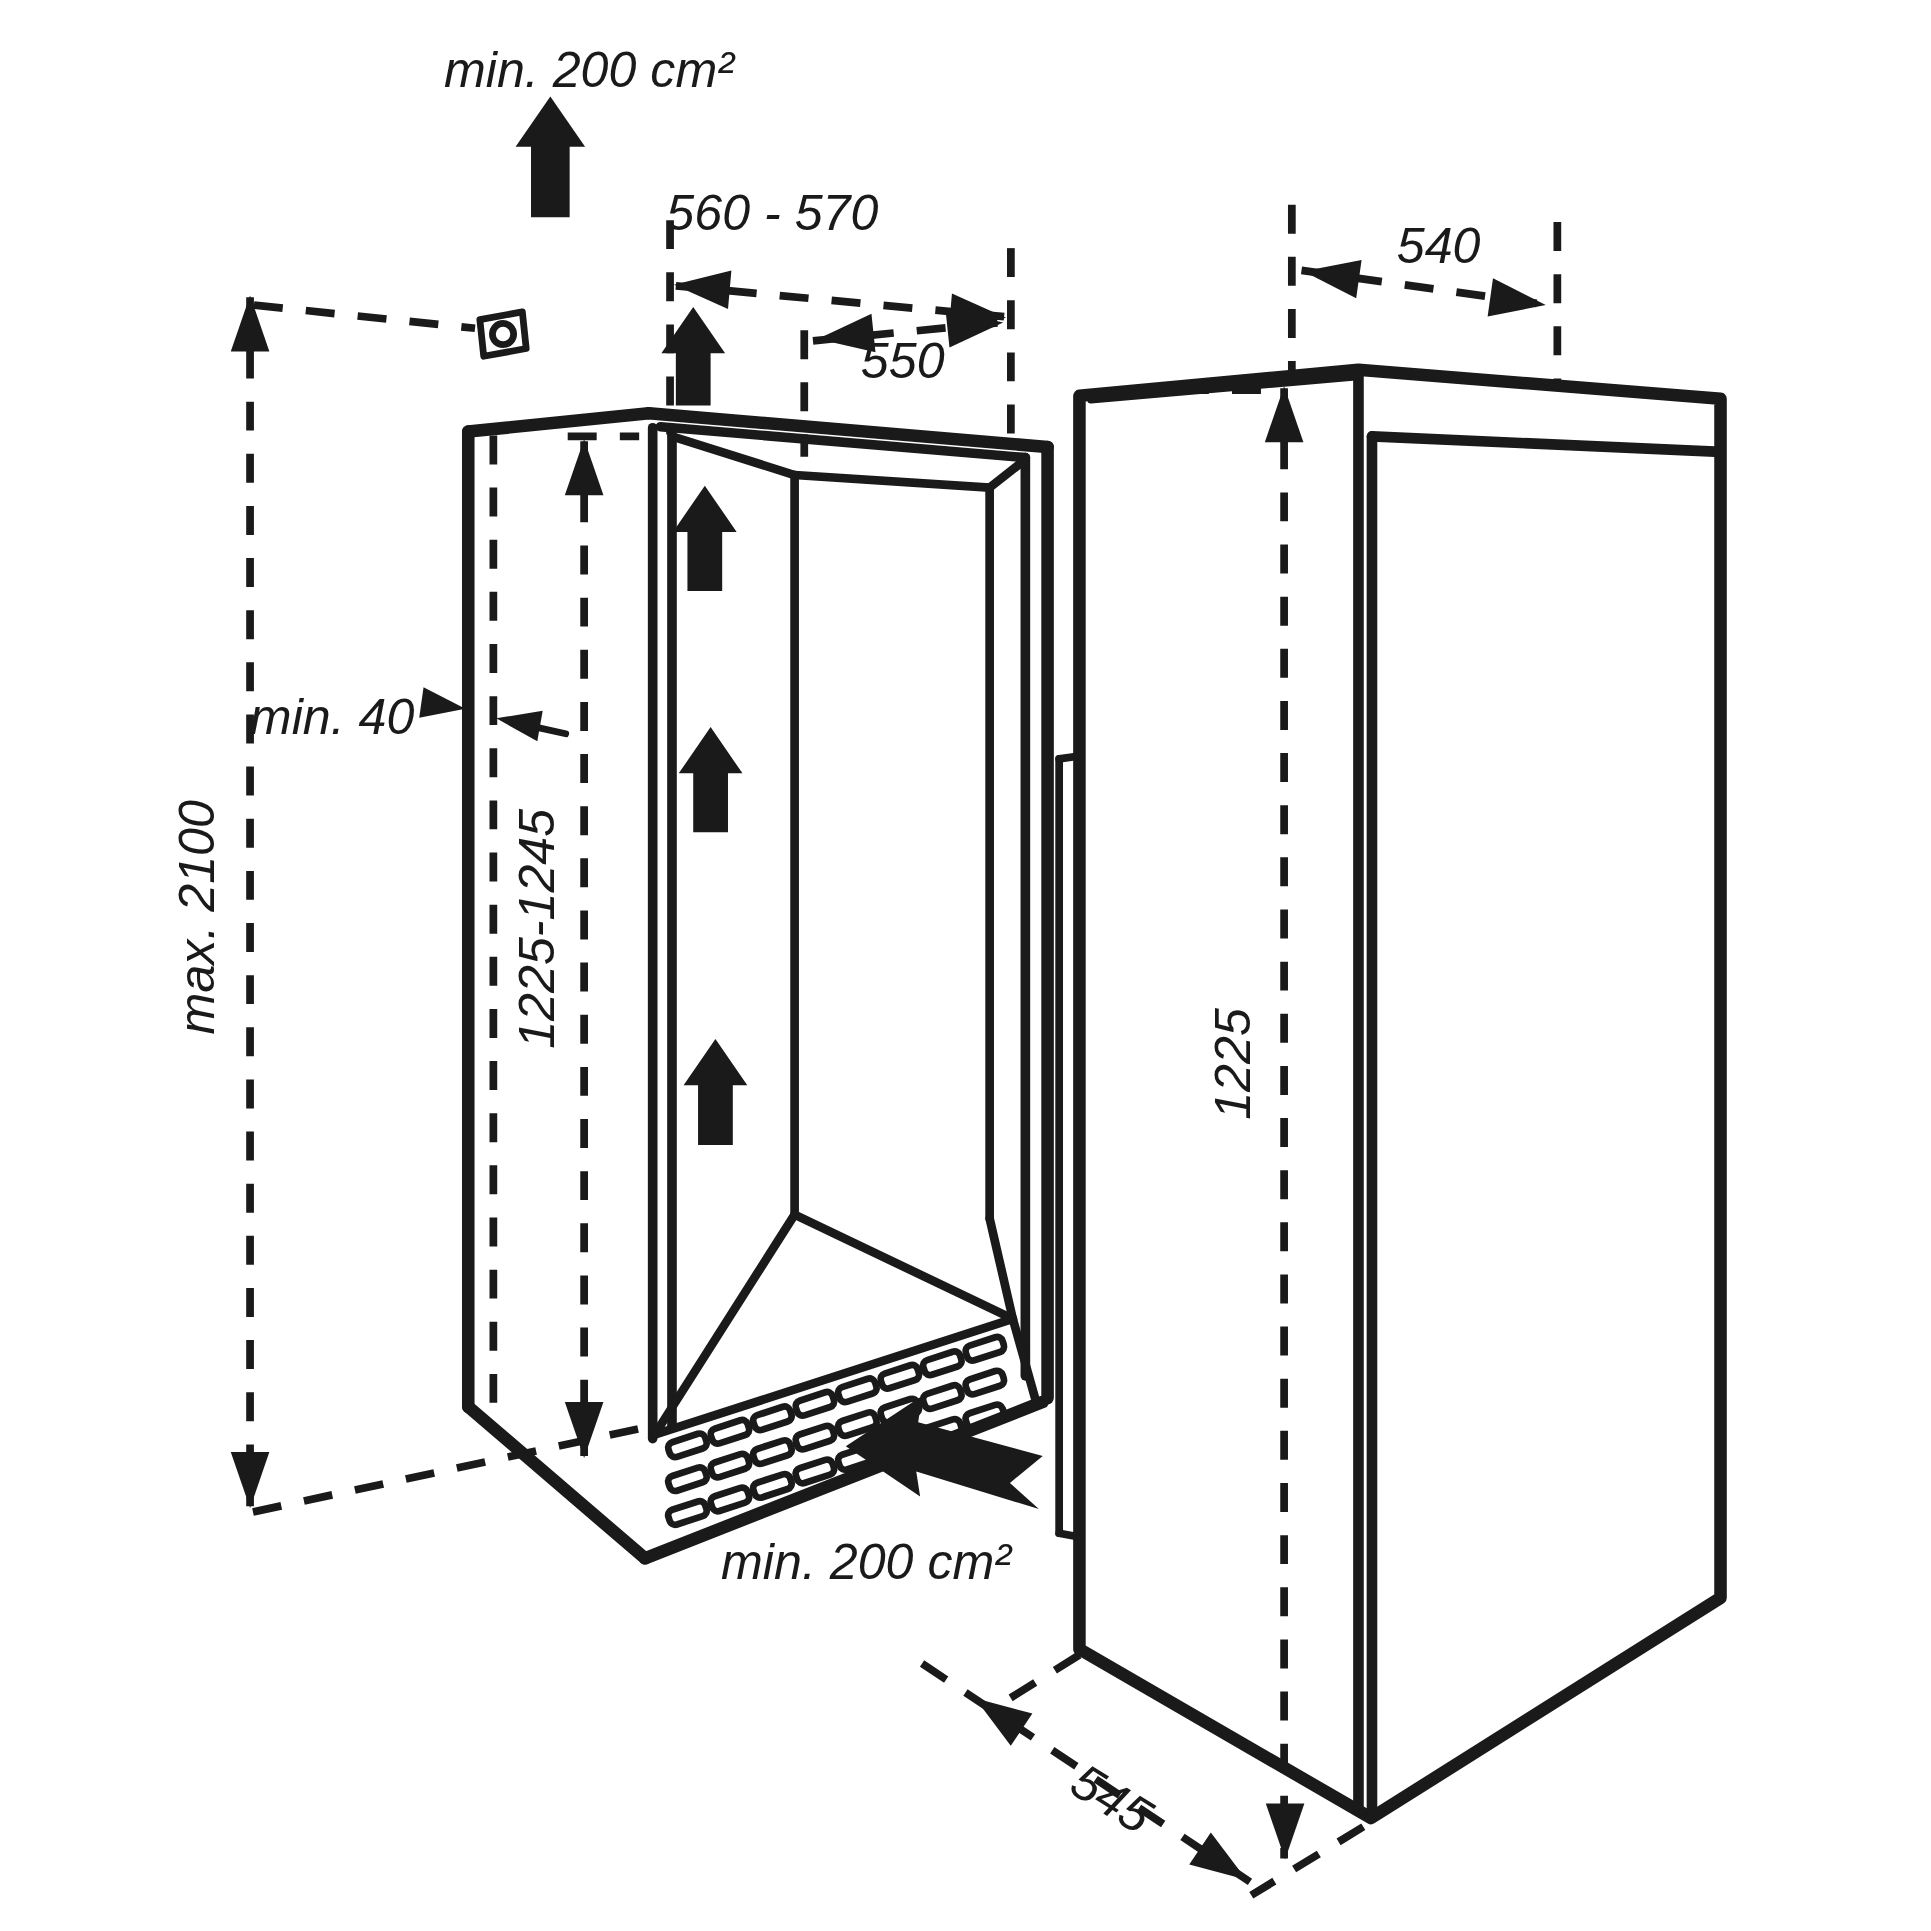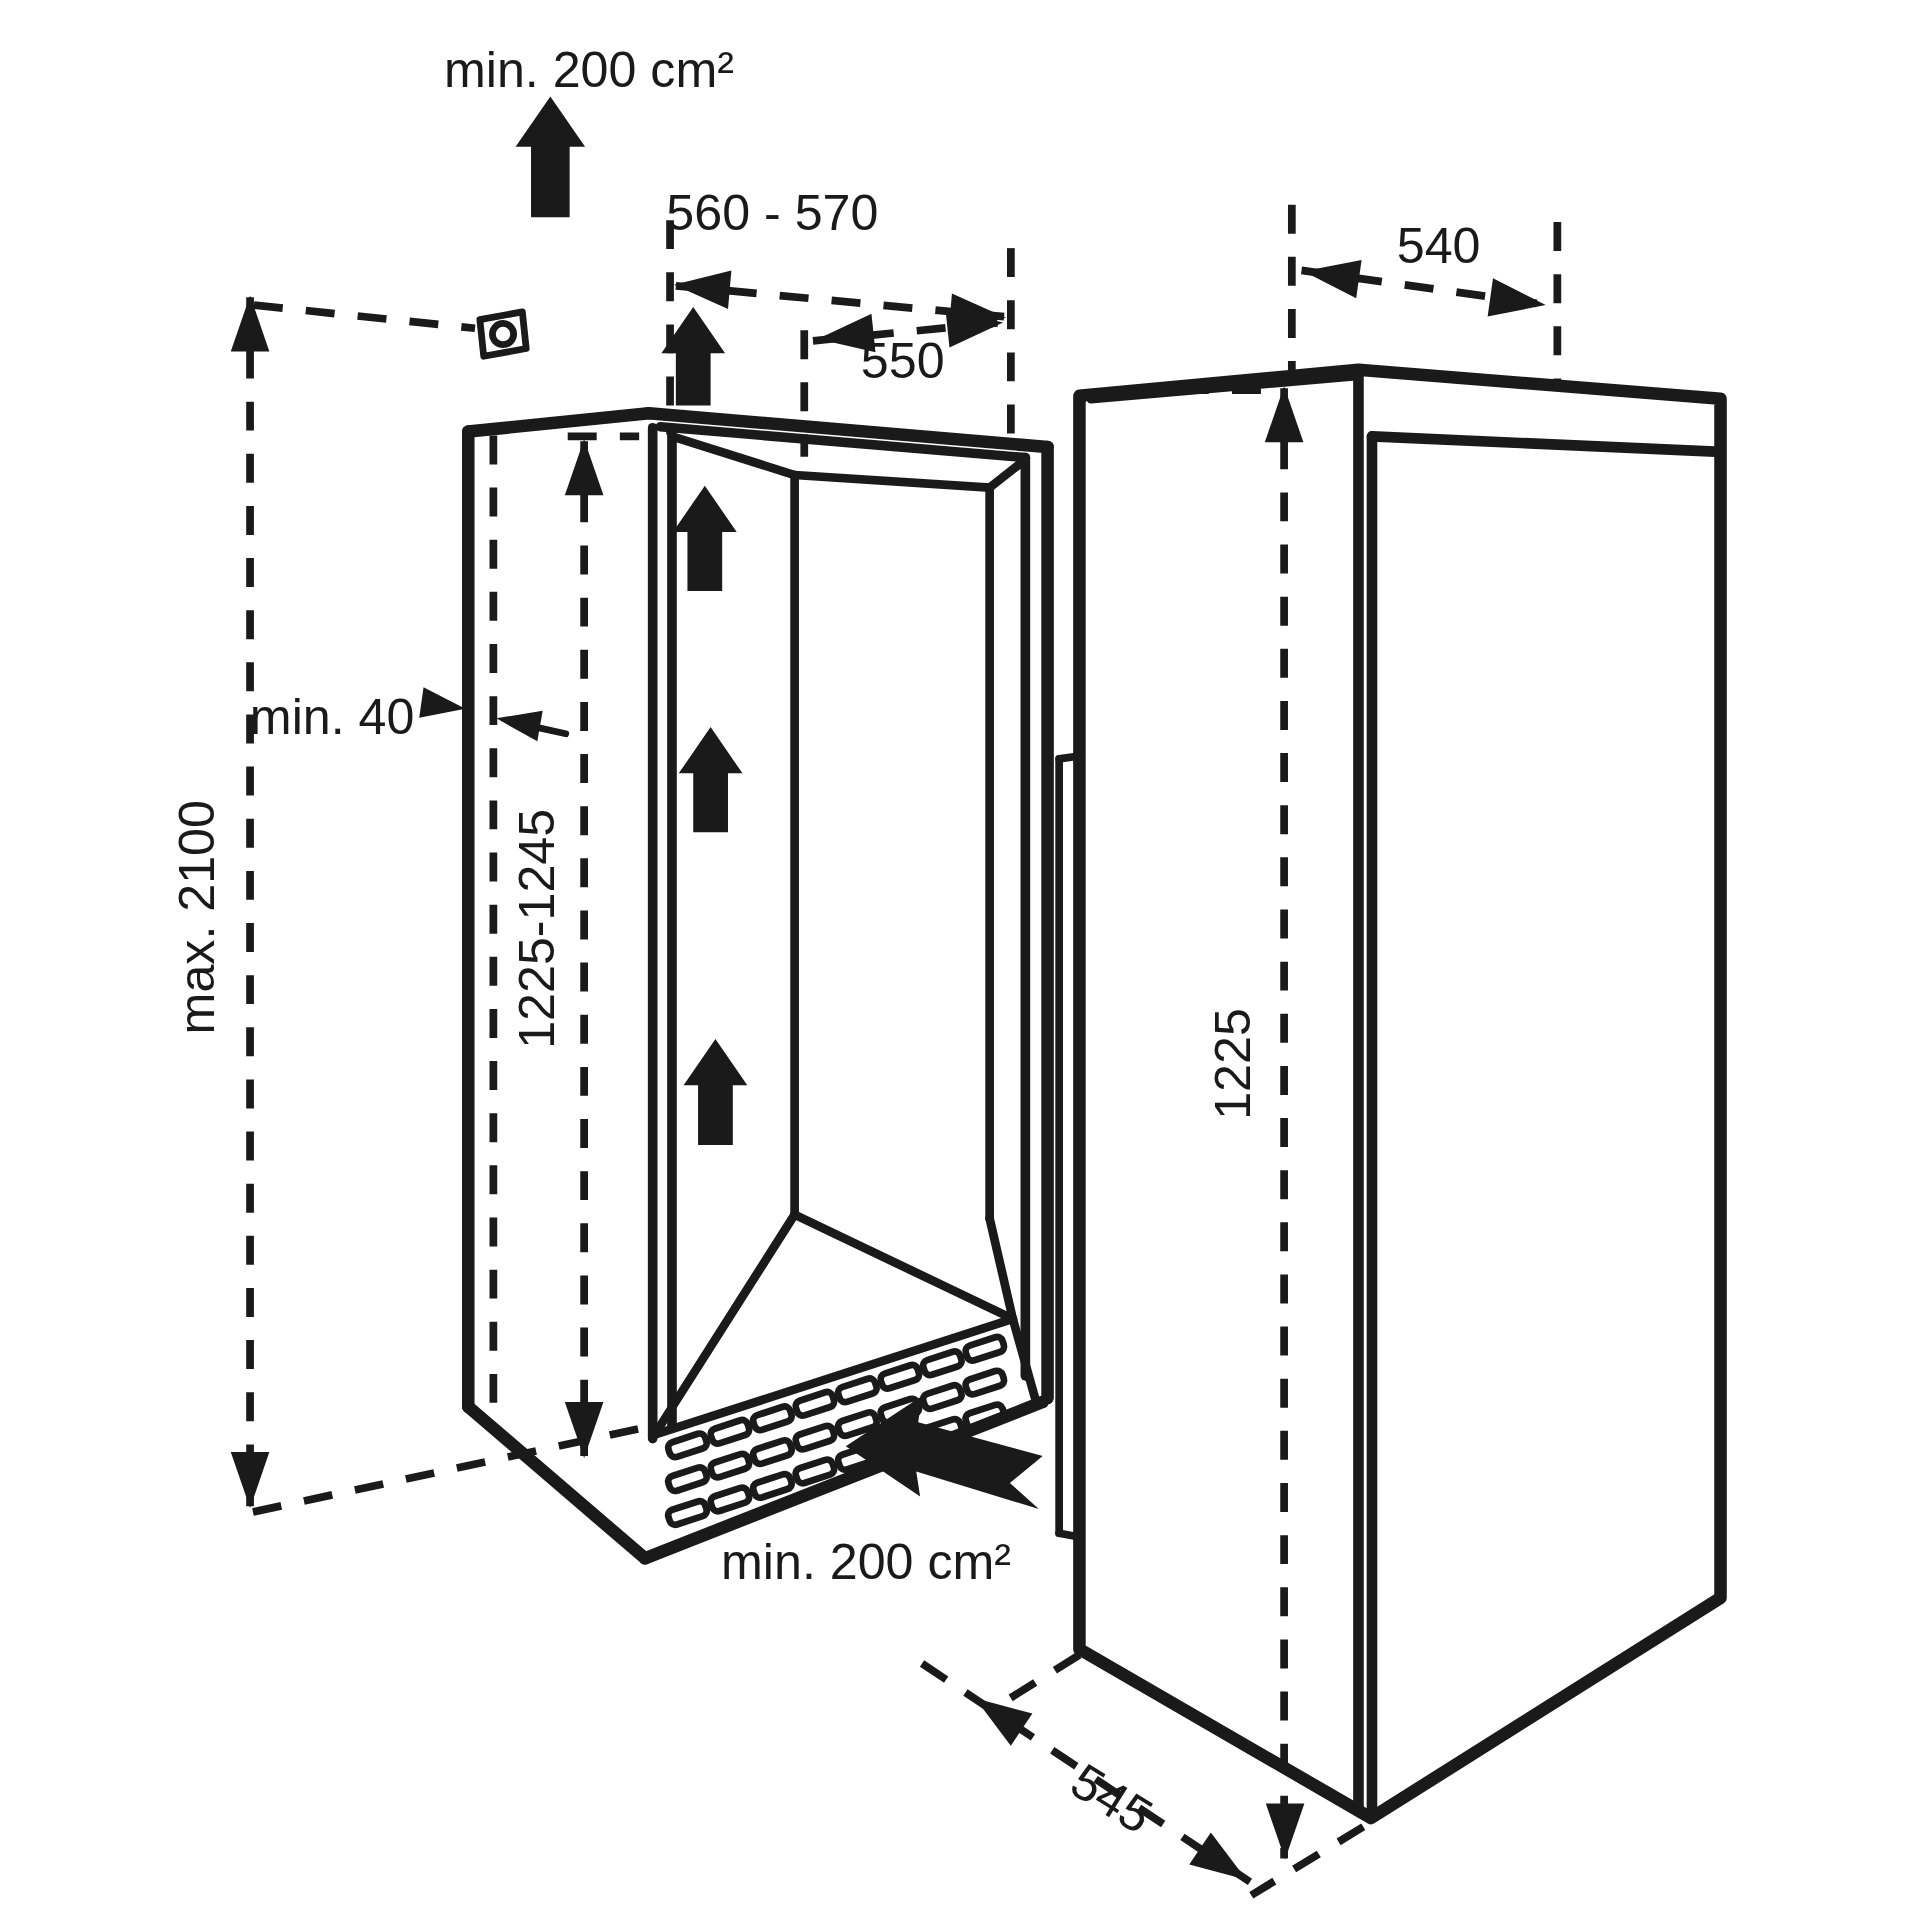--- a/index.html
+++ b/index.html
@@ -1,16 +1,16 @@
 <!DOCTYPE html>
 <html><head>
 <meta charset="utf-8">
 <style>
   html,body{margin:0;padding:0;background:#ffffff;}
-  .stage{width:1931px;height:1931px;background:#ffffff;position:relative;font-family:"Liberation Sans",sans-serif;}
+  .stage{width:1931px;height:1931px;background:#ffffff;position:relative;font-family:"Liberation Sans",sans-serif;font-style:italic;}
   svg{display:block;width:1931px;height:1931px;}
   text{fill:#1a1a1a;font-family:"Liberation Sans",sans-serif;font-size:52px;}
   .solid{stroke:#1a1a1a;fill:none;stroke-linecap:round;stroke-linejoin:round;}
   .dash{stroke:#1a1a1a;fill:none;stroke-width:8;stroke-dasharray:30 24;stroke-linecap:butt;}
   .fillb{fill:#1a1a1a;stroke:none;}
   .slot{fill:none;stroke:#1a1a1a;stroke-width:7;}
 </style>
 </head>
 <body>
 

